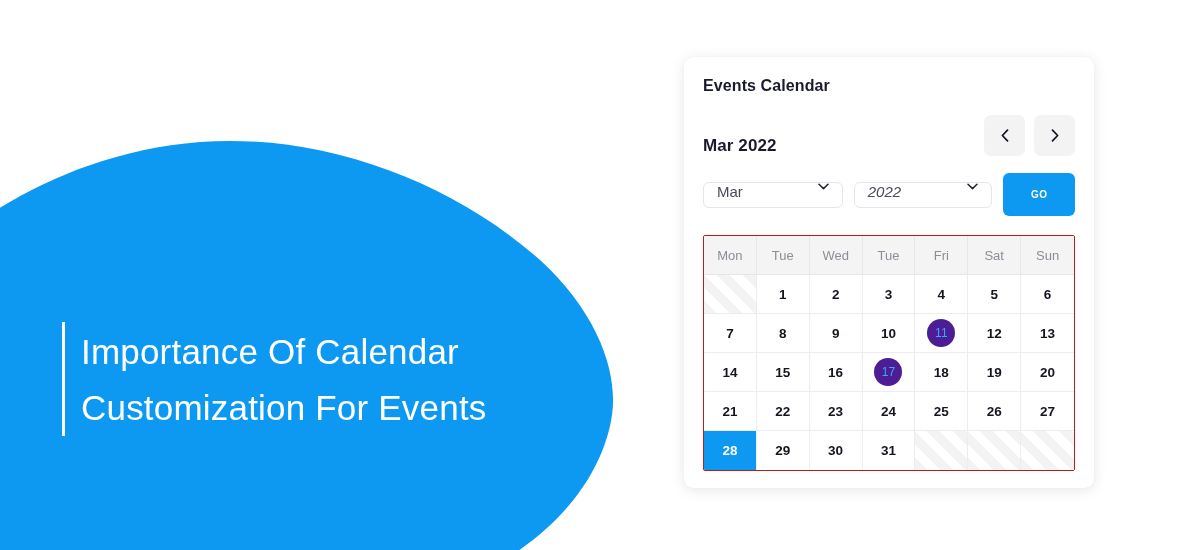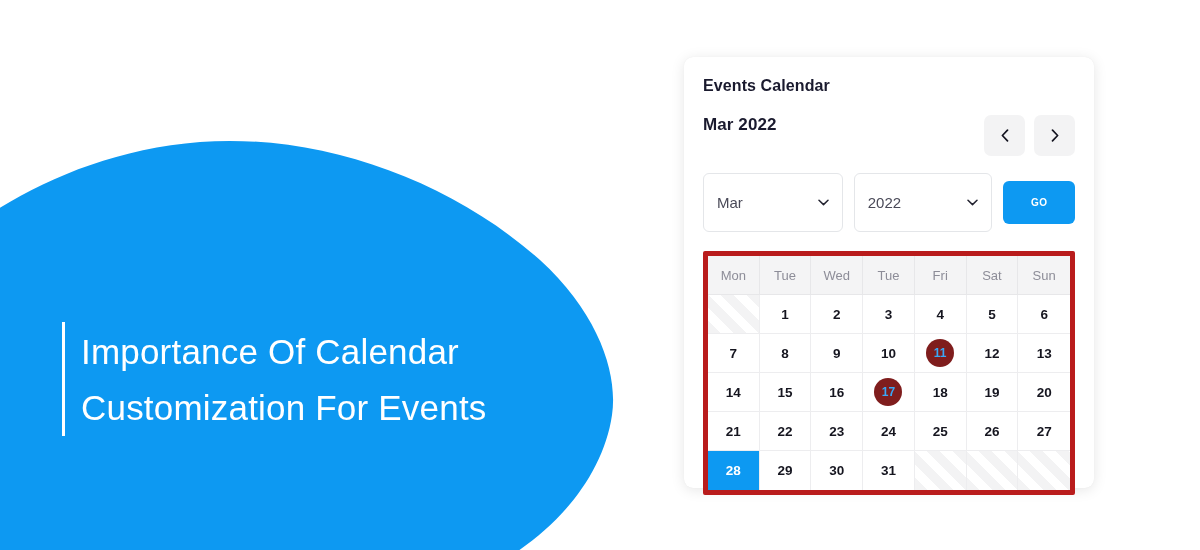--- a/index.html
+++ b/index.html
@@ -75,21 +75,21 @@
   .cal-heading {
     font-size: 16px;
     font-weight: bold;
     color: #1a1a2e;
     letter-spacing: 0.1px;
     margin-bottom: 20px;
   }
 
   .cal-monthbar {
     display: flex;
-    align-items: flex-start;
+    align-items: flex-end;
     justify-content: space-between;
     margin-bottom: 17px;
   }
 
   .cal-monthlabel {
     font-size: 17px;
     font-weight: bold;
     color: #1a1a2e;
     letter-spacing: 0.1px;
   }
@@ -114,31 +114,30 @@
 
   .cal-controls {
     display: flex;
     align-items: center;
     gap: 11px;
     margin-bottom: 19px;
   }
 
   .sel {
     position: relative;
-    height: 59px;
+    height: 26px;
     background: #ffffff;
     border: 1px solid #e4e6e9;
     border-radius: 6px;
     display: flex;
-    align-items: center;
     padding: 0 13px;
     cursor: pointer;
   }
   .sel-month { width: 142px; }
-  .sel-year  { width: 141px; }
+  .sel-year  { width: 141px; font-style: italic; }
 
   .sel-value {
     font-size: 15px;
     color: #4a4a58;
     flex: 1;
   }
 
   .sel-caret {
     color: #232330;
     font-size: 11px;
@@ -155,21 +154,21 @@
     color: #ffffff;
     font-size: 10px;
     font-weight: bold;
     letter-spacing: 0.4px;
     cursor: pointer;
     font-family: "Liberation Sans", sans-serif;
   }
 
   
   .cal-grid {
-    border: 5px solid #b91c1c;
+    border: 1px solid #b91c1c;
     border-radius: 2px;
     overflow: hidden;
   }
 
   .cal-row {
     display: grid;
     grid-template-columns: repeat(7, 1fr);
   }
 
   .cal-head-cell {
@@ -212,24 +211,24 @@
     );
   }
 
   
   .cal-cell.event .daynum {
     display: flex;
     align-items: center;
     justify-content: center;
     width: 28px; height: 28px;
     border-radius: 50%;
-    background: #7f1d1d;
+    background: #4c1d95;
     color: #3aa8f7;
     font-size: 12px;
-    font-weight: bold;
+    font-weight: normal;
   }
 
   
   .cal-cell.selected {
     background: #0d99f2;
     color: #ffffff;
   }
 </style>
 </head>
 <body>

